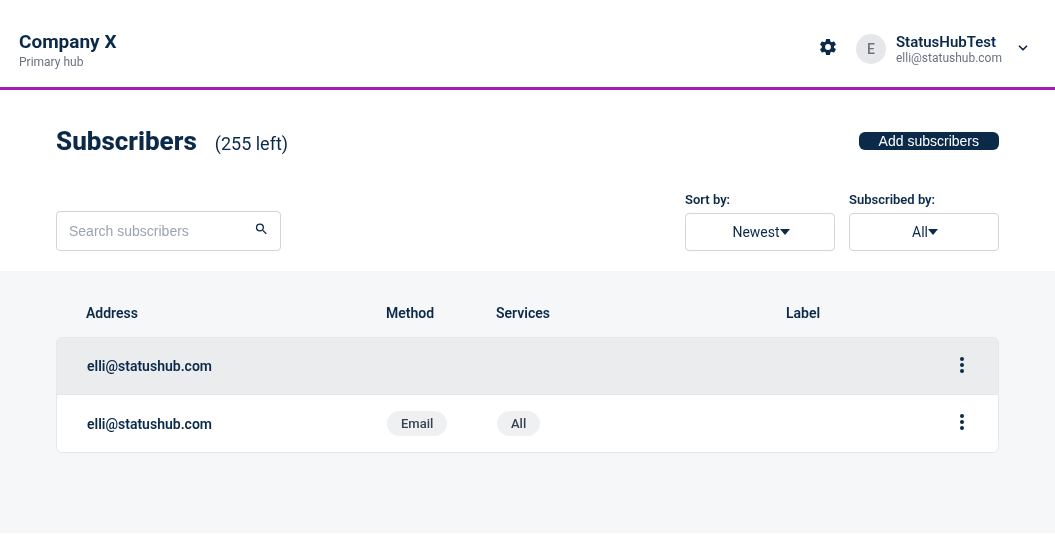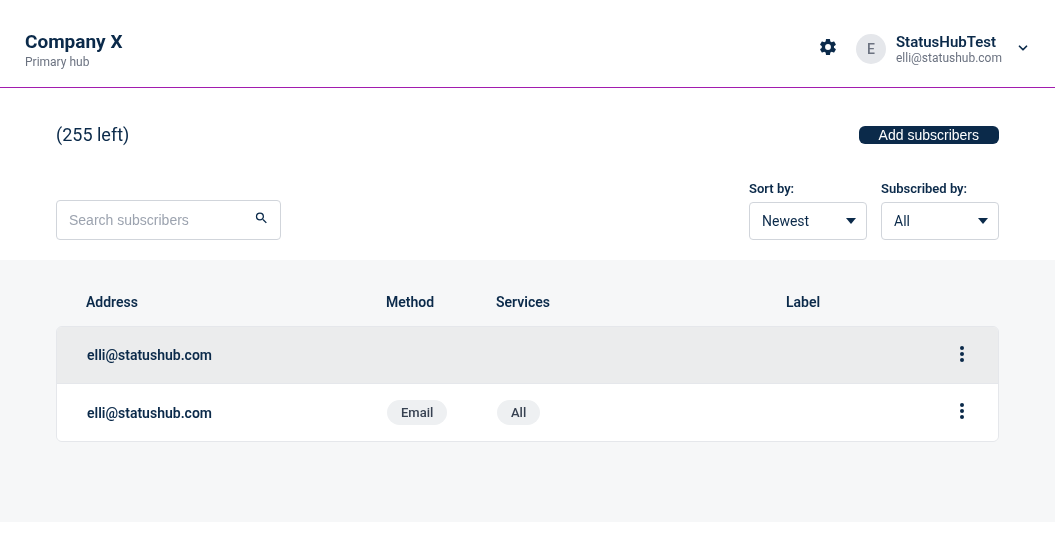--- a/index.html
+++ b/index.html
@@ -10,22 +10,22 @@
     body {
       font-family: -apple-system, BlinkMacSystemFont, "Segoe UI", Roboto, Helvetica, Arial, sans-serif;
       background: #ffffff;
       color: #0b2a4a;
       width: 1055px;
     }
     .header {
       display: flex;
       justify-content: space-between;
       align-items: center;
-      padding: 30px 25px 18px 25px;
-      border-bottom: 1px solid #a21caf;
+      padding: 30px 25px 18px 19px;
+      border-bottom: 3px solid #a21caf;
     }
     .header-left {
       display: flex;
       flex-direction: column;
     }
     .company-name {
       font-size: 19px;
       font-weight: 700;
       color: #0b2a4a;
     }
@@ -158,28 +158,28 @@
       display: flex;
       flex-direction: column;
       gap: 6px;
     }
     .filter-label {
       font-size: 13px;
       font-weight: 600;
       color: #0b2a4a;
     }
     .select-box {
-      width: 118px;
+      width: 150px;
       height: 38px;
       border: 1px solid #d1d5db;
       border-radius: 4px;
       background: #ffffff;
       display: flex;
       align-items: center;
-      justify-content: space-between;
+      justify-content: center;
       padding: 0 10px 0 12px;
       font-size: 14px;
       cursor: pointer;
       color: #0b2a4a;
     }
     .caret-down svg {
       width: 10px;
       height: 10px;
       fill: #0b2a4a;
     }
@@ -271,20 +271,21 @@
         <svg viewBox="0 0 24 24" fill="none" stroke-width="3" stroke-linecap="round" stroke-linejoin="round">
             <polyline points="6 9 12 15 18 9"></polyline>
           </svg>
       </div>
     </div>
   </div>
 </div>
 
 <div class="page-title-bar">
   <div class="title-group">
+    <div class="page-title">Subscribers</div>
     <div class="title-count">(255 left)</div>
   </div>
   <button class="add-btn">Add subscribers</button>
 </div>
 
 <div class="controls-row">
   <div class="search-wrap">
     <input class="search-input" type="text" placeholder="Search subscribers" style="">
     <div class="search-icon">
       <svg viewBox="0 0 24 24">

